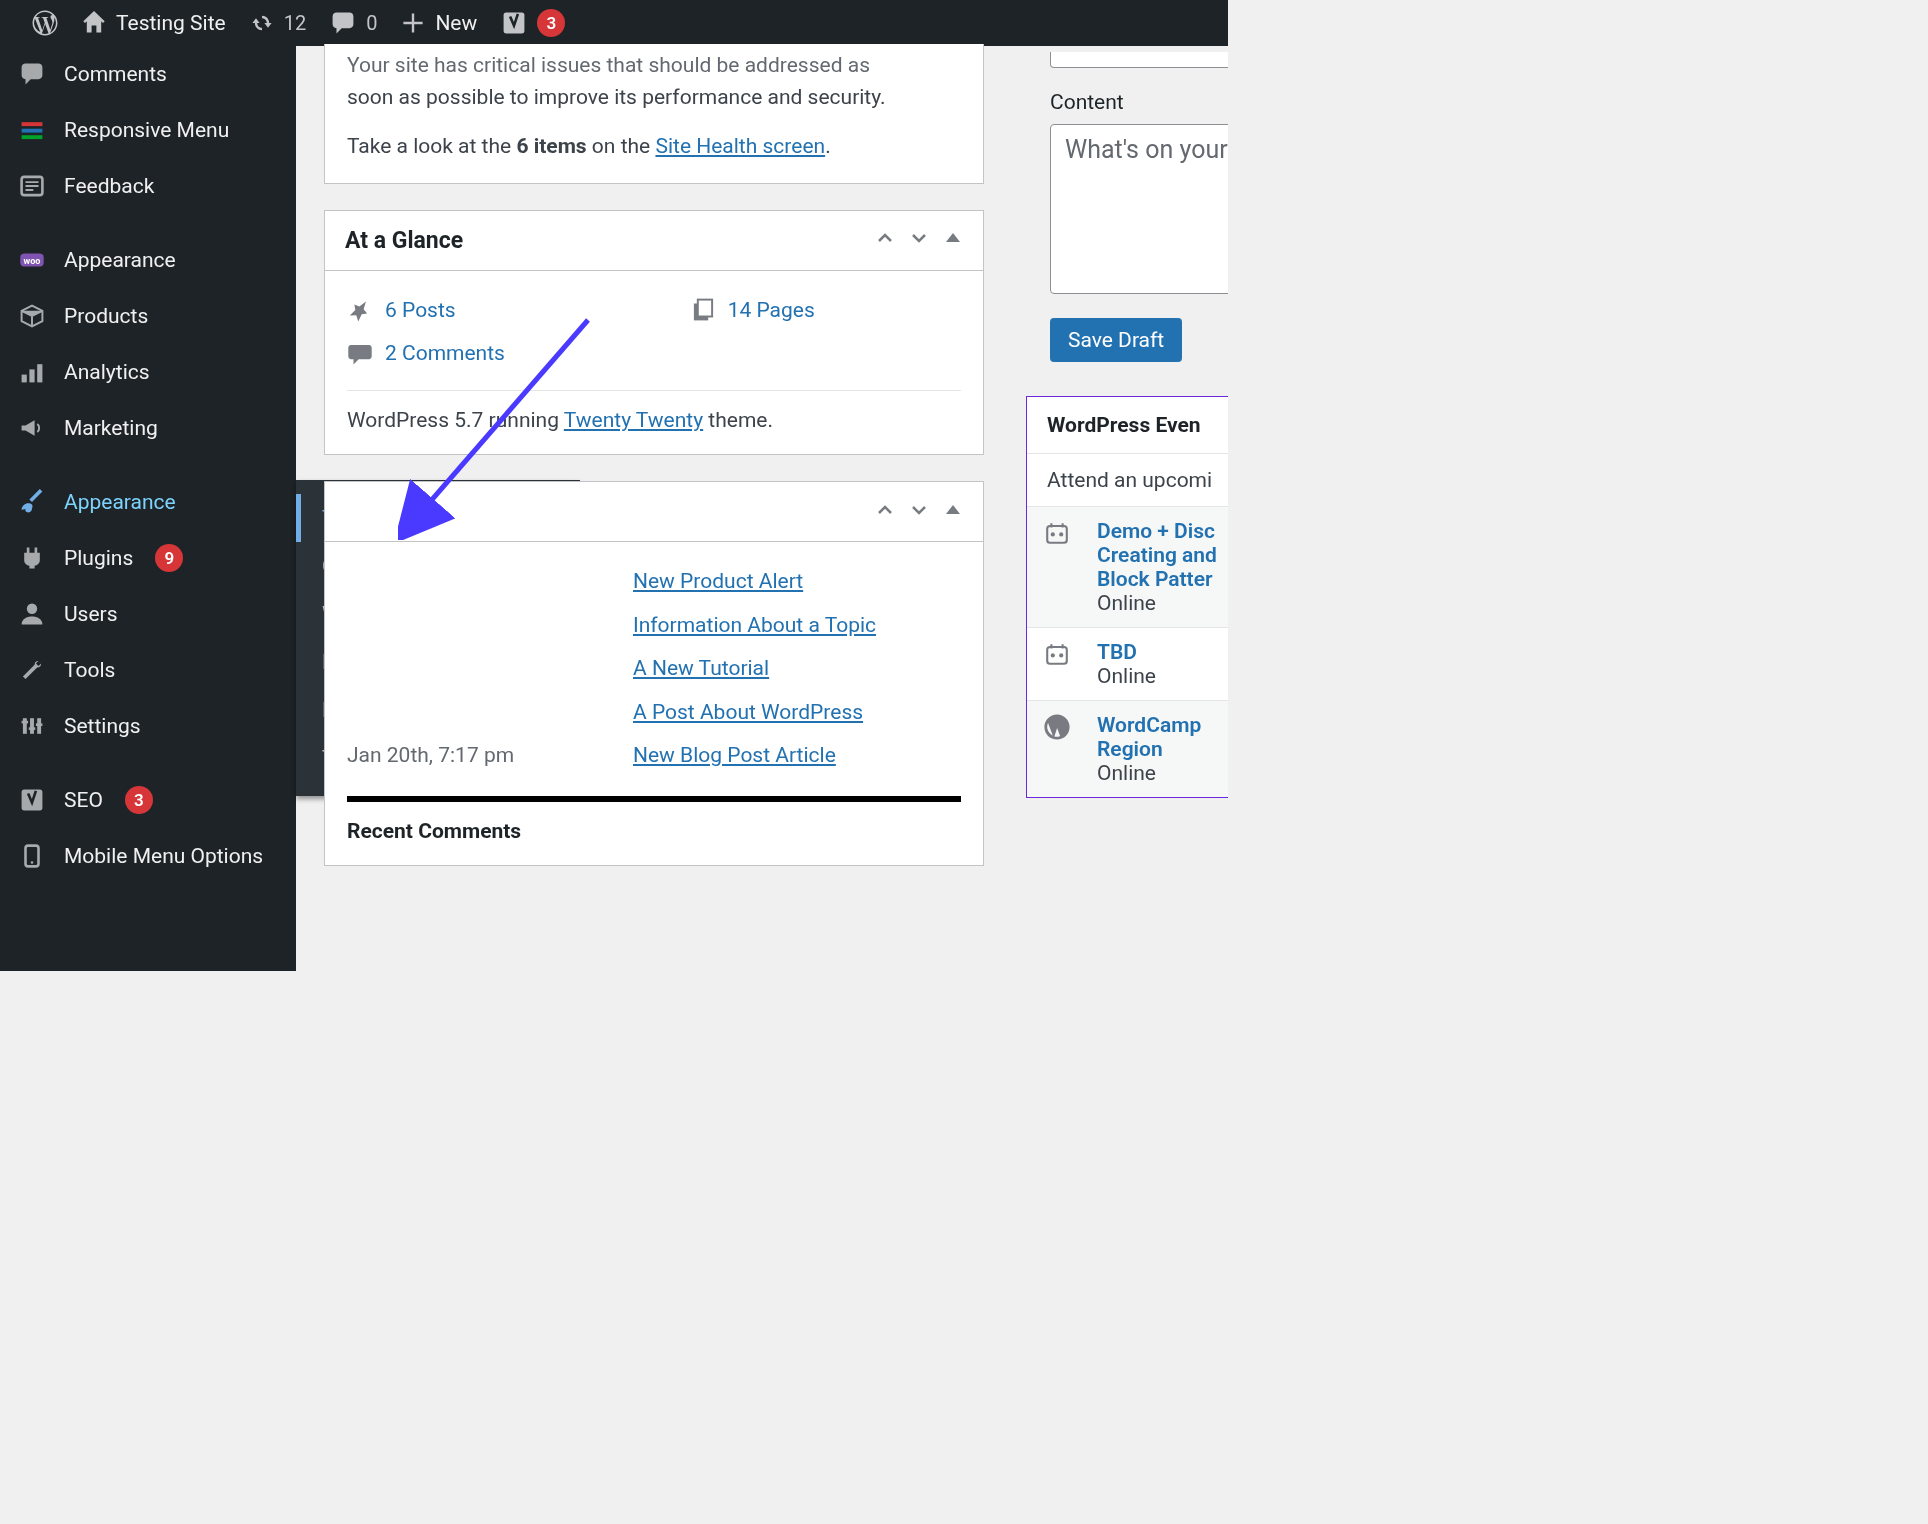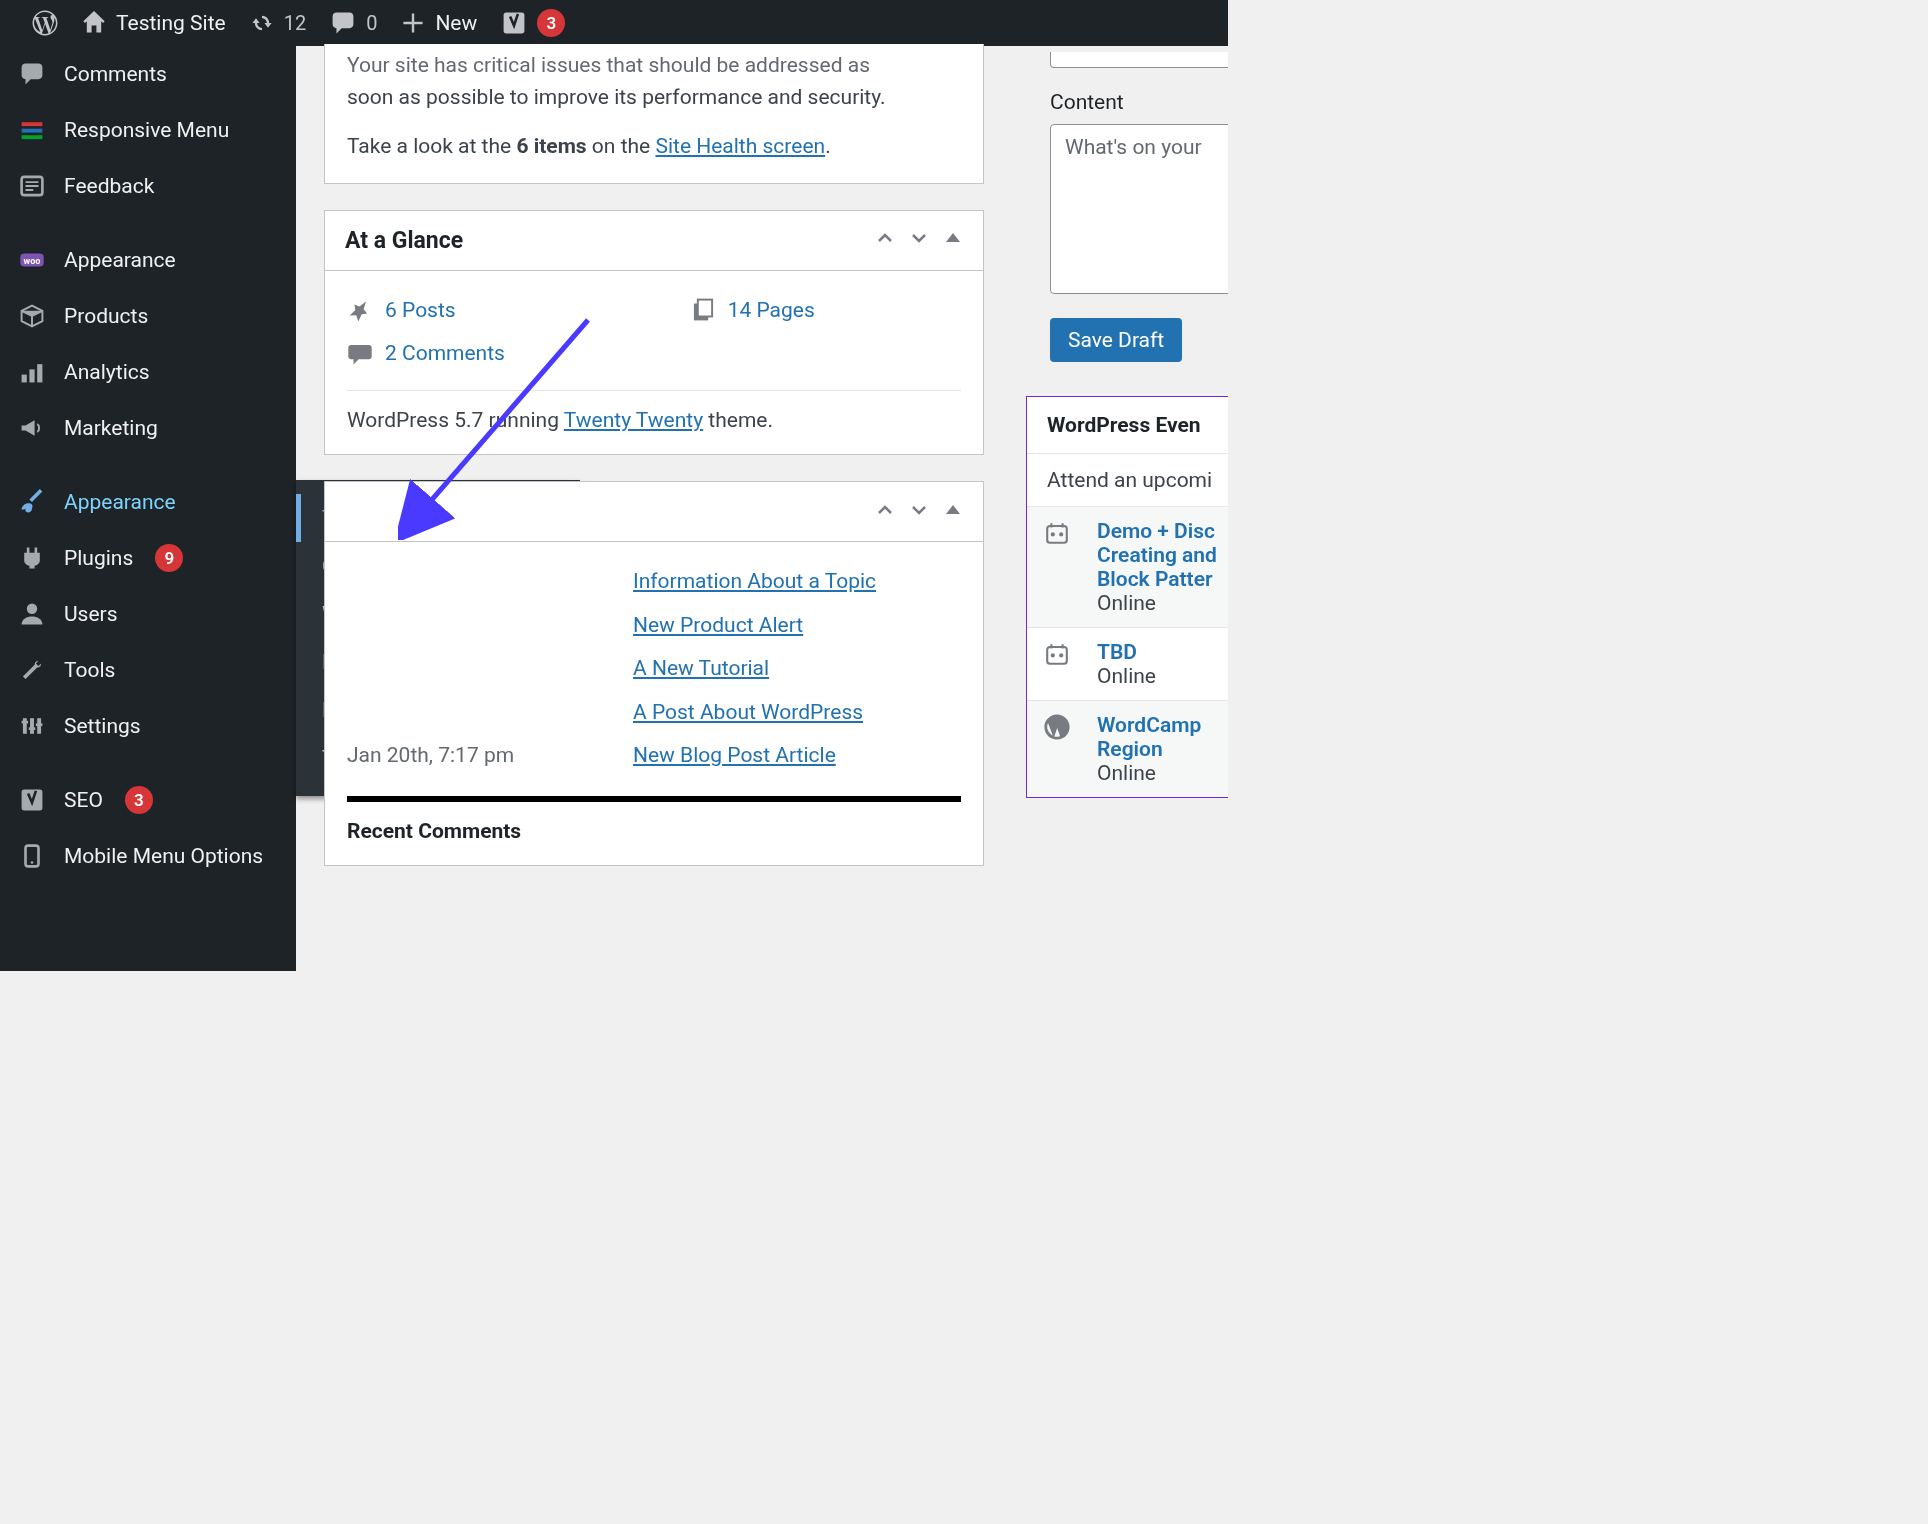--- a/index.html
+++ b/index.html
@@ -44,21 +44,21 @@
 .glance-item svg { fill: #787c82; width: 26px; height: 26px; }
 .glance-item a { text-decoration: none; color: #2271b1; }
 .running { padding-top: 14px; border-top: 1px solid #e5e5e5; margin-top: 14px; color: #3c434a; }
 .activity-item { display: flex; gap: 36px; padding: 6px 0; }
 .activity-date { color: #646970; width: 250px; }
 .activity-link { color: #2271b1; }
 
 
 .rightcol { position: absolute; left: 1006px; top: 46px; width: 260px; }
 .content-lbl { font-size: 21px; color: #1d2327; margin: 22px 0 10px 44px; }
-.content-box { border: 1px solid #8c8f94; background: #fff; height: 170px; width: 200px; margin-left: 44px; padding: 10px 14px; font-size: 21px; color: #646970; border-radius: 4px; }
+.content-box { border: 1px solid #8c8f94; background: #fff; height: 170px; width: 200px; margin-left: 44px; padding: 10px 14px; font-size: 25px; color: #646970; border-radius: 4px; }
 .save-btn { background: #2271b1; color: #fff; border: none; font-size: 21px; padding: 10px 18px; border-radius: 4px; margin: 24px 0 0 44px; cursor: pointer; }
 .events-box { border: 1px solid #6d28d9; background: #fff; margin: 34px 0 0 20px; width: 240px; font-size: 21px; }
 .events-title { font-weight: 700; padding: 16px 20px; border-bottom: 1px solid #e5e5e5; color: #1d2327; }
 .events-intro { padding: 14px 20px; color: #3c434a; }
 .event-item { display: flex; gap: 24px; padding: 12px 16px; background: #f6f7f7; border-top: 1px solid #e5e5e5; }
 .event-item.alt { background: #fff; }
 .event-icon { width: 30px; flex-shrink: 0; }
 .event-icon svg { fill: #787c82; width: 28px; height: 28px; }
 .event-title { color: #2271b1; font-weight: 600; }
 .event-loc { color: #3c434a; }
@@ -337,25 +337,25 @@
               <path d="M4 7l6 6 6-6" fill="none" stroke="#787c82" stroke-width="2.5"></path>
             </svg></span>
         <span class="tool-icon"><svg viewBox="0 0 20 20">
               <path d="M3 14l7-9 7 9z"></path>
             </svg></span>
       </span>
     </div>
     <div class="pb-body">
       <div class="activity-item">
           <span class="activity-date"></span>
-          <a href="#" class="activity-link">Information About a Topic</a>
+          <a href="#" class="activity-link">New Product Alert</a>
         </div>
       <div class="activity-item">
           <span class="activity-date"></span>
-          <a href="#" class="activity-link">New Product Alert</a>
+          <a href="#" class="activity-link">Information About a Topic</a>
         </div>
       <div class="activity-item">
           <span class="activity-date"></span>
           <a href="#" class="activity-link">A New Tutorial</a>
         </div>
       <div class="activity-item">
           <span class="activity-date"></span>
           <a href="#" class="activity-link">A Post About WordPress</a>
         </div>
       <div class="activity-item">

